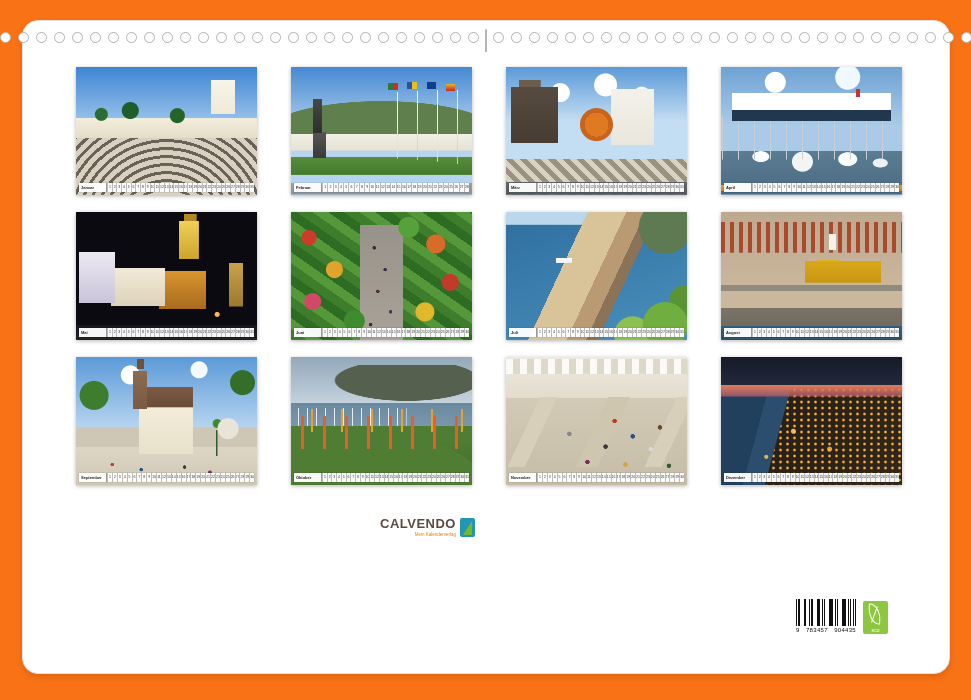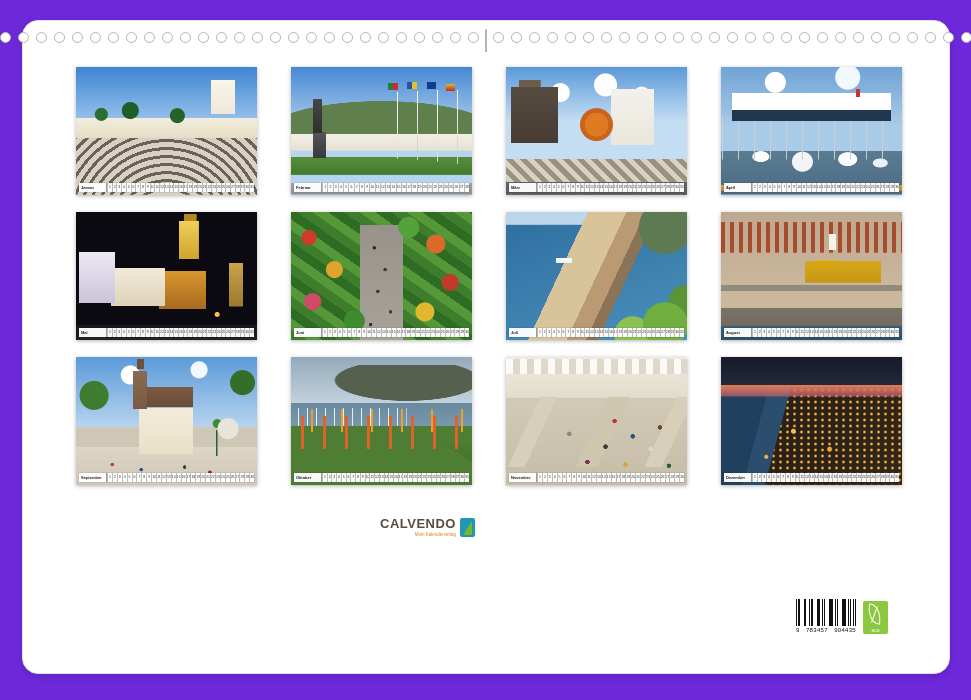--- a/index.html
+++ b/index.html
@@ -1,16 +1,16 @@
 <!DOCTYPE html>
 <html style="--eco-green: #8dc63f; --mark-color: #2296b5; --mark-green: #76b82a; --tagline-color: #e8821e;"><head>
 <meta charset="utf-8">
 <style>
   html,body{margin:0;padding:0;background:#fff;}
-  .page{position:relative;width:971px;height:700px;background:#6d28d9;overflow:hidden;
+  .page{position:relative;width:971px;height:700px;background:#f97316;overflow:hidden;
         font-family:"Liberation Sans",sans-serif;-webkit-text-size-adjust:none;}
   .card{position:absolute;left:22px;top:20px;width:926px;height:652px;background:#fff;
         border:1px solid #e2e2e2;border-radius:16px;
         box-shadow:0 3px 7px rgba(0,0,0,.12);}
 
   
   .holes{position:absolute;left:12px;right:12px;top:8px;height:26px;display:flex;
          align-items:flex-start;justify-content:center;}
   .holes-left,.holes-right{display:flex;gap:7px;margin-top:3px;}
   .hole{width:9px;height:9px;border:1px solid #b2b2b2;border-radius:50%;background:#fff;flex:0 0 auto;}

